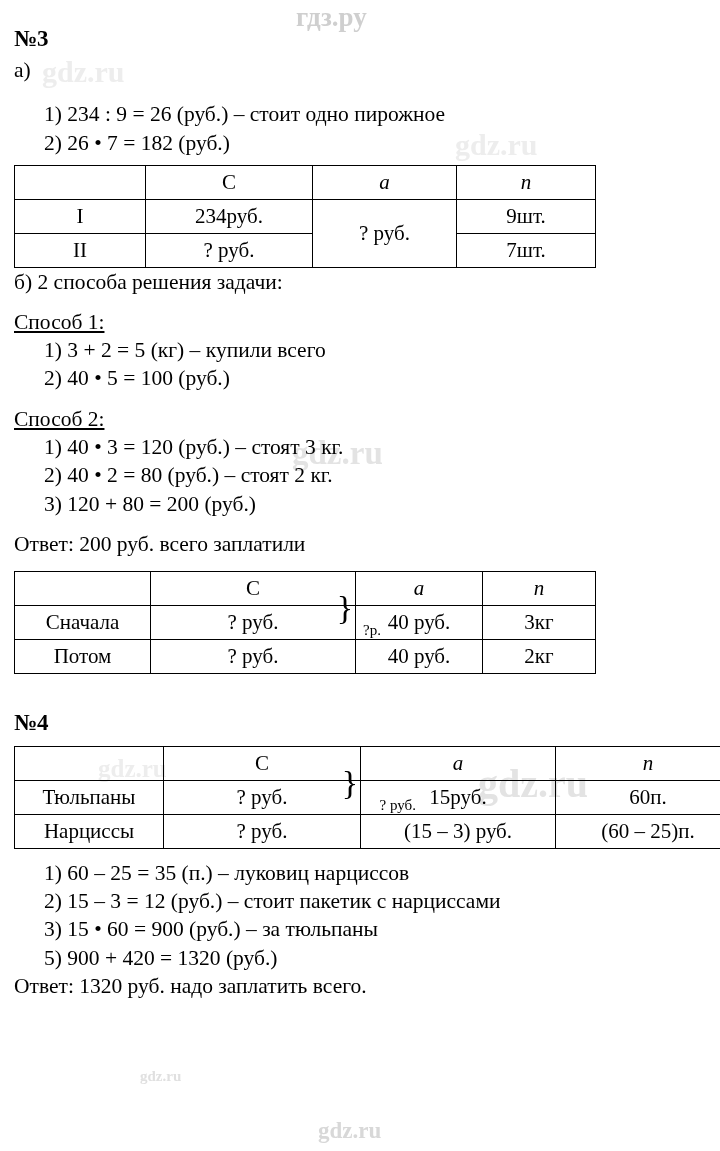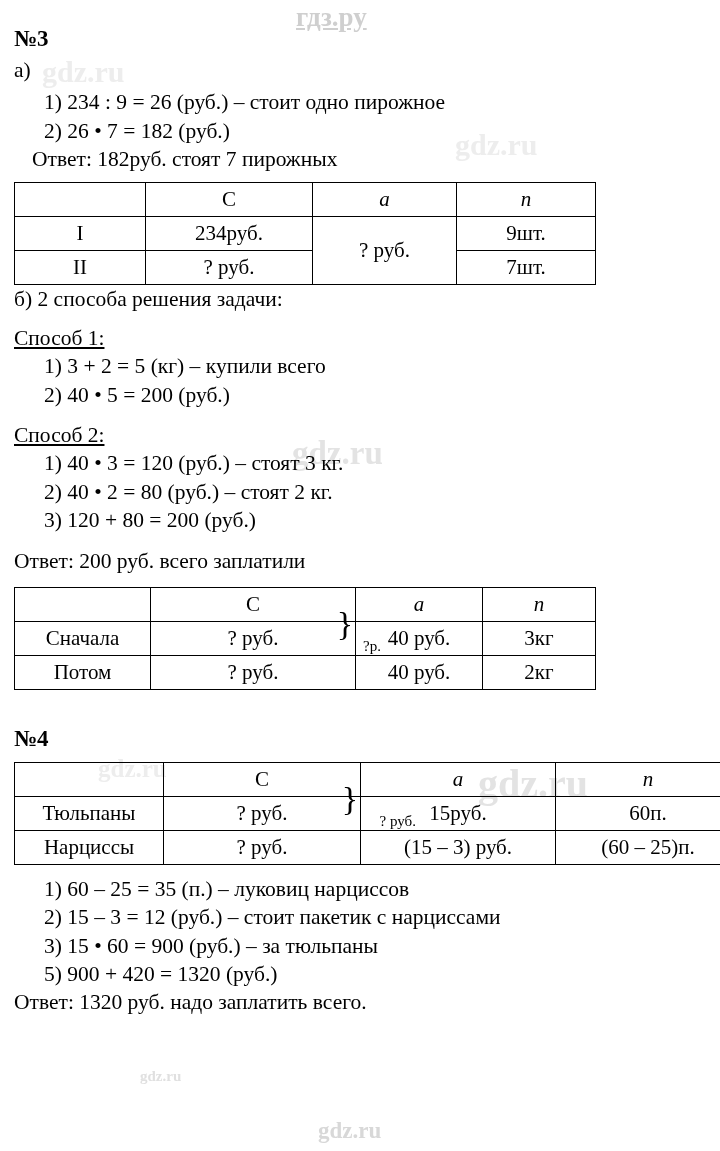--- a/index.html
+++ b/index.html
@@ -24,21 +24,20 @@
     color: #e8e8e8;
     white-space: nowrap;
     pointer-events: none;
     user-select: none;
     z-index: 0;
   }
   .wm-top {
     top: 2px; left: 296px;
     font-size: 27px;
     color: #cfcfcf;
-    text-decoration: underline;
   }
   .wm-a { top: 55px; left: 42px; font-size: 30px; color: #ededed; }
   .wm-b { top: 128px; left: 455px; font-size: 30px; color: #ededed; }
   .wm-c { top: 435px; left: 292px; font-size: 33px; color: #e3e3e3; }
   .wm-d { top: 755px; left: 98px; font-size: 25px; color: #ededed; }
   .wm-e { top: 760px; left: 478px; font-size: 40px; color: #e3e3e3; }
   .wm-f { top: 1068px; left: 140px; font-size: 15px; color: #e0e0e0; }
   .wm-g { top: 1118px; left: 318px; font-size: 23px; color: #d8d8d8; }
 
   
@@ -103,23 +102,22 @@
 <div class="wm wm-g">gdz.ru</div>
 
 <div class="page">
 
   
   <div style="height:26px"></div>
   <div class="task-num">№3</div>
 
   <div class="line" style="margin-top:4px">а)</div>
 
-  <div class="line indent1" style="margin-top:4px">1) 234 : 9 = 26 (руб.) – стоит одно пирожное</div>
+  <div class="line indent1" style="margin-top:16px">1) 234 : 9 = 26 (руб.) – стоит одно пирожное</div>
   <div class="line indent1">2) 26 • 7 = 182 (руб.)</div>
-  <div class="line" style="padding-left:18px">Ответ: 182руб. стоят 7 пирожных</div>
 
   <table class="t" style="margin-top:8px; width:548px">
     <tbody>
         <tr>
       <td style="width:122px"></td>
       <td style="width:158px">С</td>
       <td class="italic" style="width:135px">a</td>
       <td class="italic" style="width:130px">n</td>
     </tr>
     <tr>
@@ -133,21 +131,21 @@
       <td>? руб.</td>
       <td>7шт.</td>
     </tr>
   </tbody>
     </table>
 
   <div class="line" style="">б) 2 способа решения задачи:</div>
 
   <div class="line underline" style="margin-top:11px; display:inline-block">Способ 1:</div>
   <div class="line indent1">1) 3 + 2 = 5 (кг) – купили всего</div>
-  <div class="line indent1">2) 40 • 5 = 200 (руб.)</div>
+  <div class="line indent1">2) 40 • 5 = 100 (руб.)</div>
 
   <div style="height:12px"></div>
   <div class="line underline" style="display:inline-block">Способ 2:</div>
   <div class="line indent1">1) 40 • 3 = 120 (руб.) – стоят 3 кг.</div>
   <div class="line indent1">2) 40 • 2 = 80 (руб.) – стоят 2 кг.</div>
   <div class="line indent1">3) 120 + 80 = 200 (руб.)</div>
 
   <div class="line" style="margin-top:12px">Ответ: 200 руб. всего заплатили</div>
 
   <table class="t" style="margin-top:12px; width:548px">

